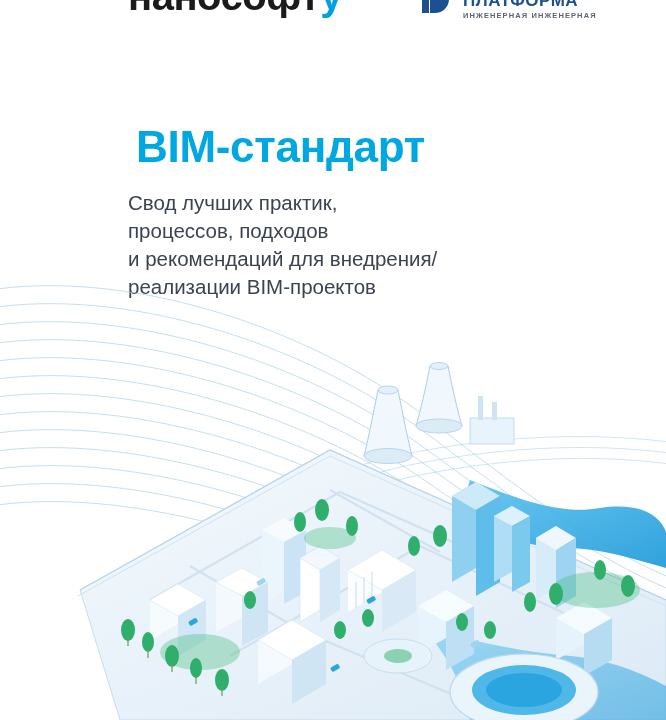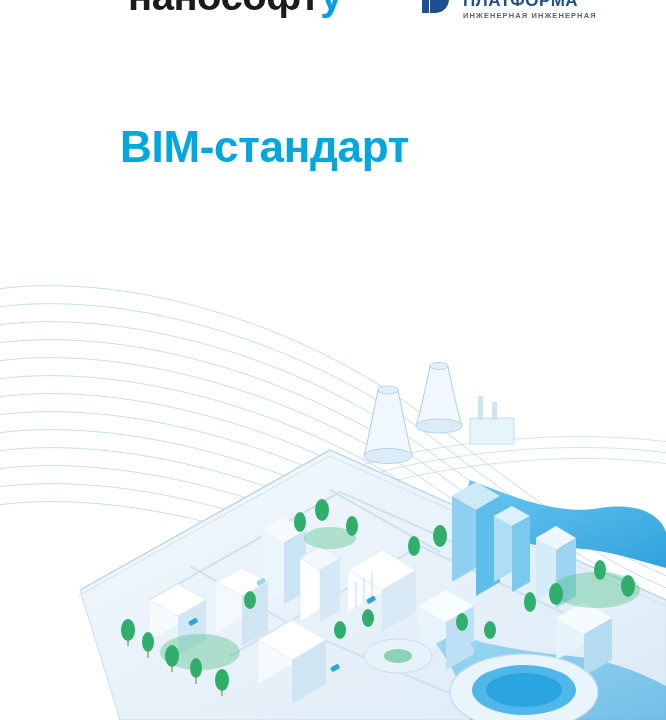--- a/index.html
+++ b/index.html
@@ -83,21 +83,21 @@
     font-weight: 700;
     color: #5a6472;
     letter-spacing: 1.1px;
     margin-top: 3px;
     line-height: 1;
   }
 
   
   .title {
     position: absolute;
-    left: 120px;
+    left: 136px;
     top: 96px;
     font-size: 44px;
     font-weight: 700;
     color: #00a7e1;
     letter-spacing: -0.3px;
     line-height: 1;
   }
   .subtitle {
     position: absolute;
     left: 128px;
@@ -142,20 +142,24 @@
       <span class="bar"></span>
       <span class="arc"></span>
     </span>
     <span class="logo-right-text">
       <span class="logo-right-name">ПЛАТФОРМА</span>
       <span class="logo-right-sub">ИНЖЕНЕРНАЯ ИНЖЕНЕРНАЯ</span>
     </span>
   </div>
 
   <h1 class="title">BIM-стандарт</h1>
+  <p class="subtitle">Свод лучших практик,
+процессов, подходов
+и рекомендаций для внедрения/
+реализации BIM-проектов</p>
 
   <svg class="waves" viewBox="0 0 666 380" preserveAspectRatio="none">
     <g fill="none" stroke="#a9cfe9" stroke-width="0.8" opacity="0.85">
       <path d="M-10 40 C 120 20, 300 70, 430 170 C 520 240, 600 300, 676 330"></path>
       <path d="M-10 58 C 120 38, 300 88, 430 186 C 520 254, 600 312, 676 342"></path>
       <path d="M-10 76 C 120 56, 300 106, 430 202 C 520 268, 600 324, 676 354"></path>
       <path d="M-10 94 C 120 74, 300 124, 430 218 C 520 282, 600 336, 676 366"></path>
       <path d="M-10 112 C 120 92, 300 142, 430 234 C 520 296, 600 348, 676 378"></path>
       <path d="M-10 130 C 120 110, 300 160, 430 250 C 520 310, 600 360, 676 390"></path>
       <path d="M-10 148 C 120 128, 300 178, 430 266 C 520 324, 600 372, 676 402"></path>

